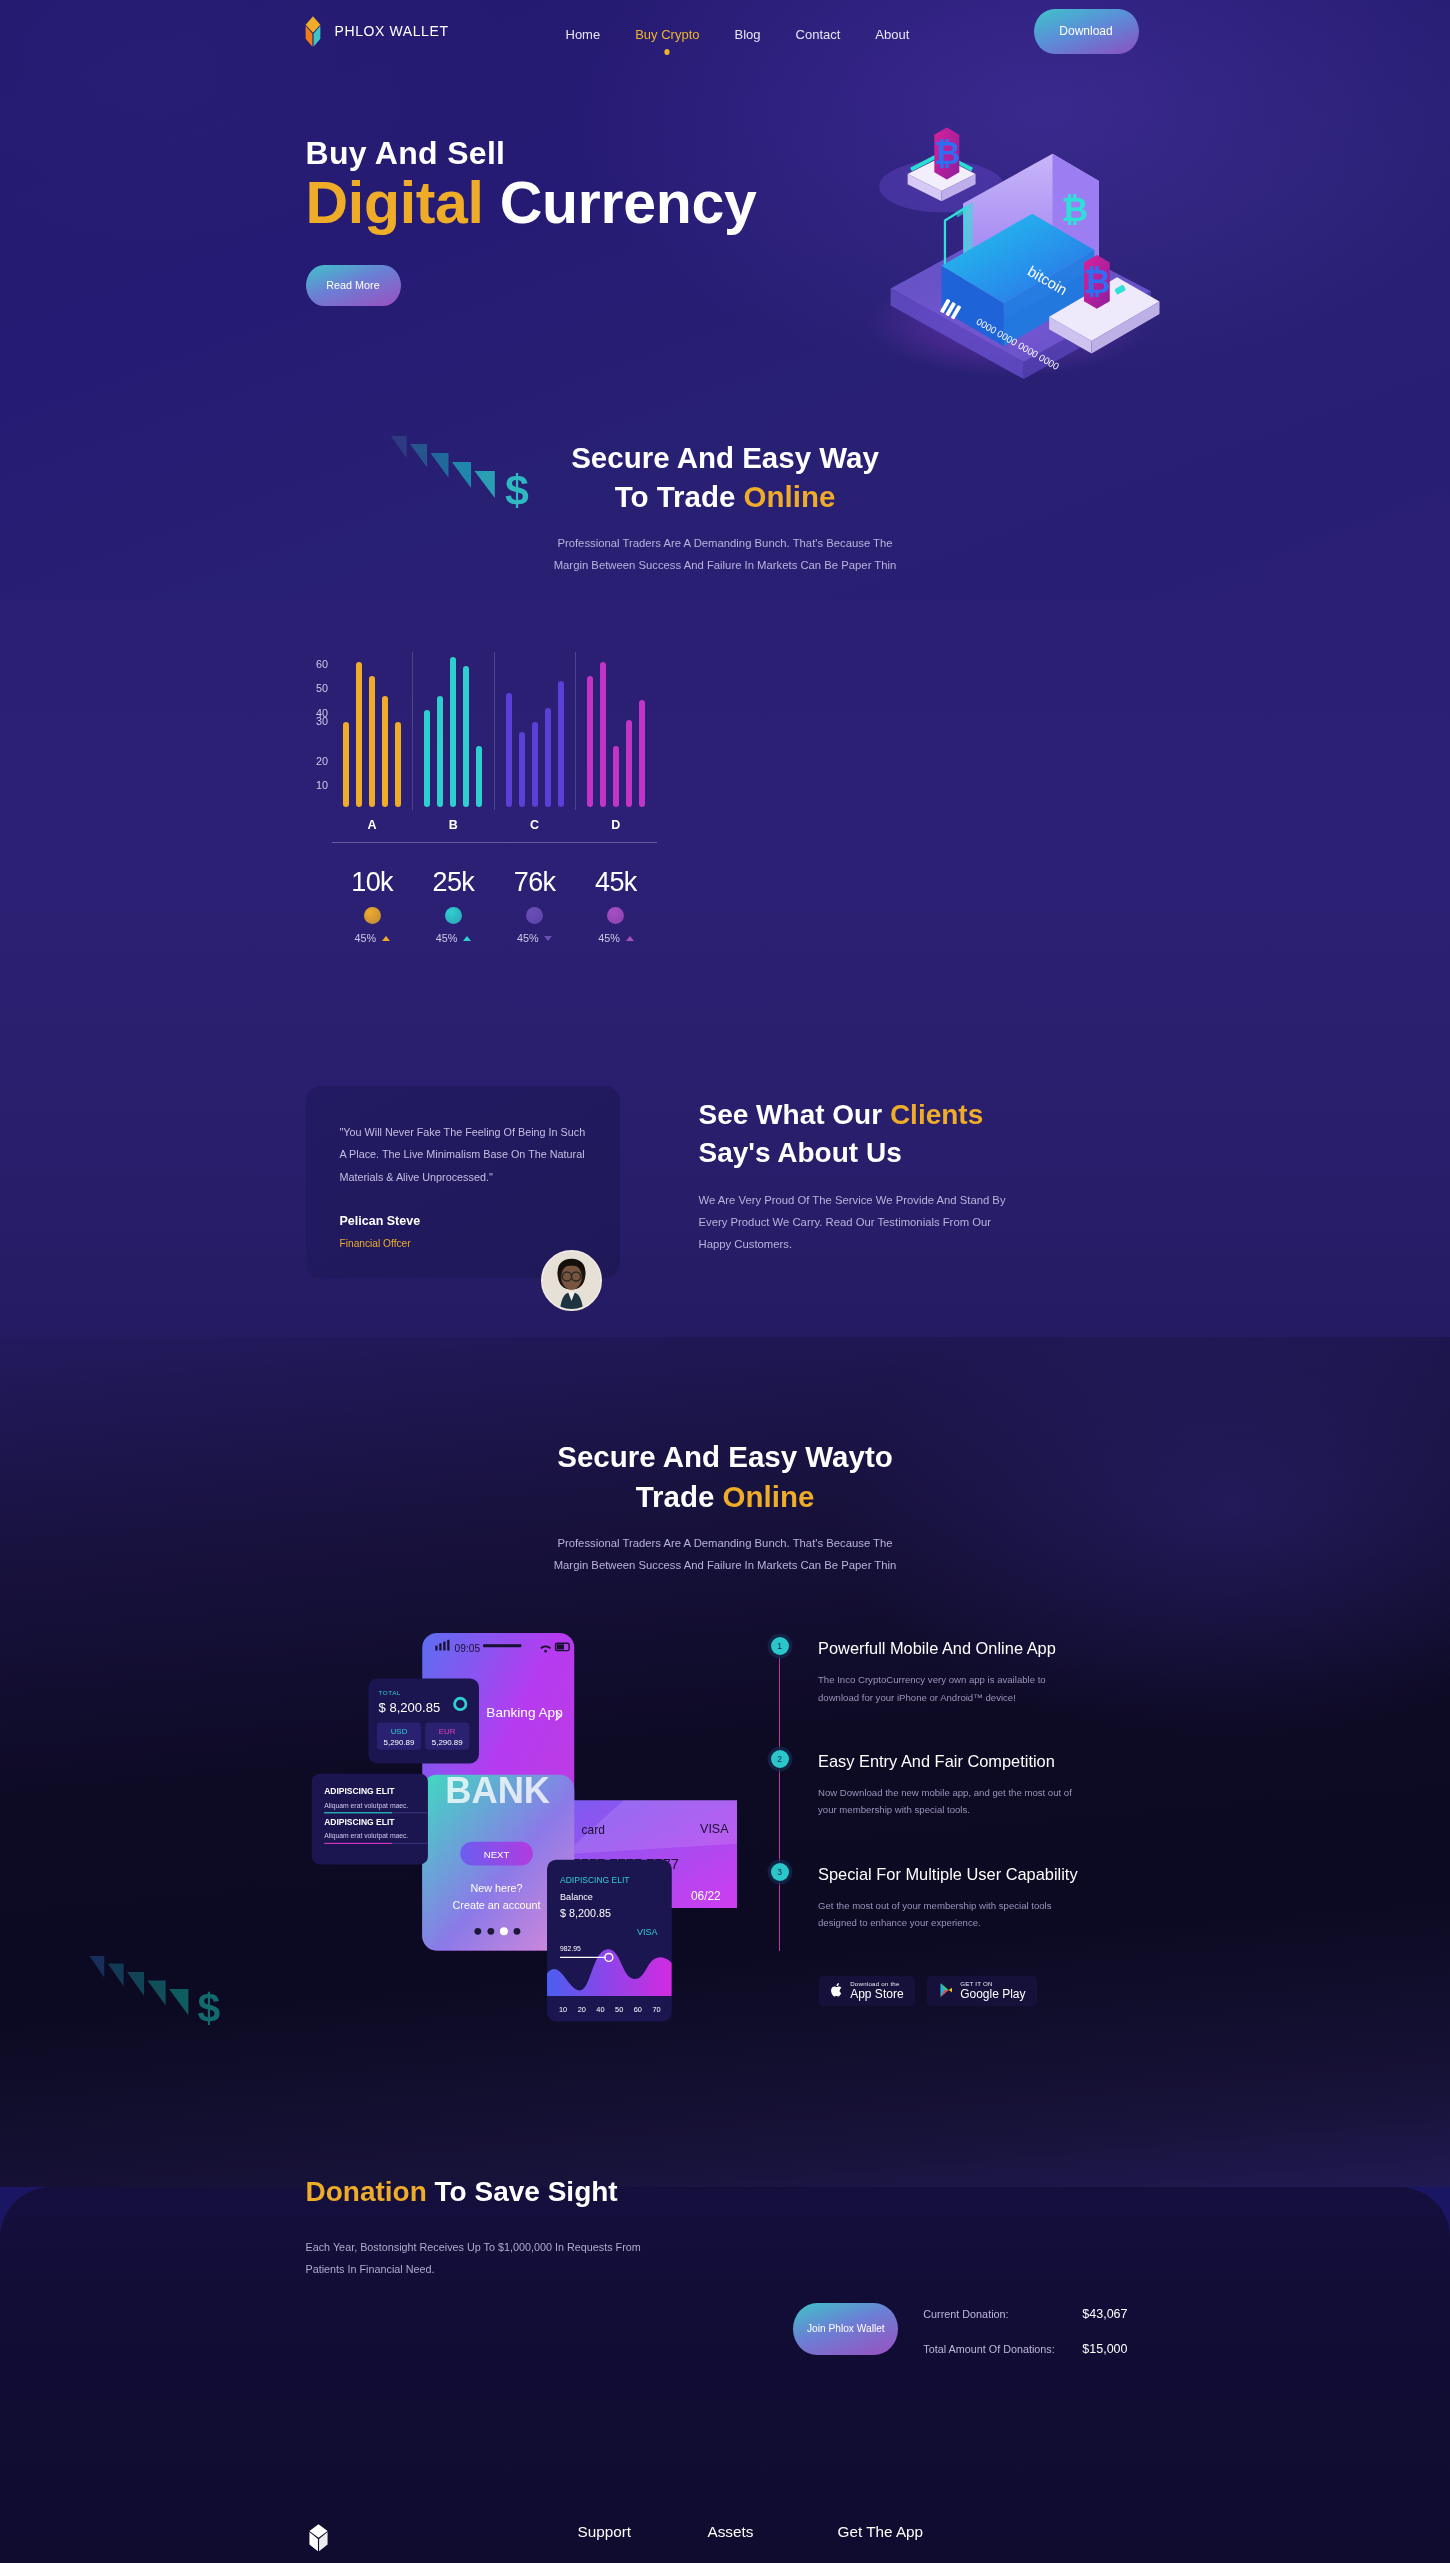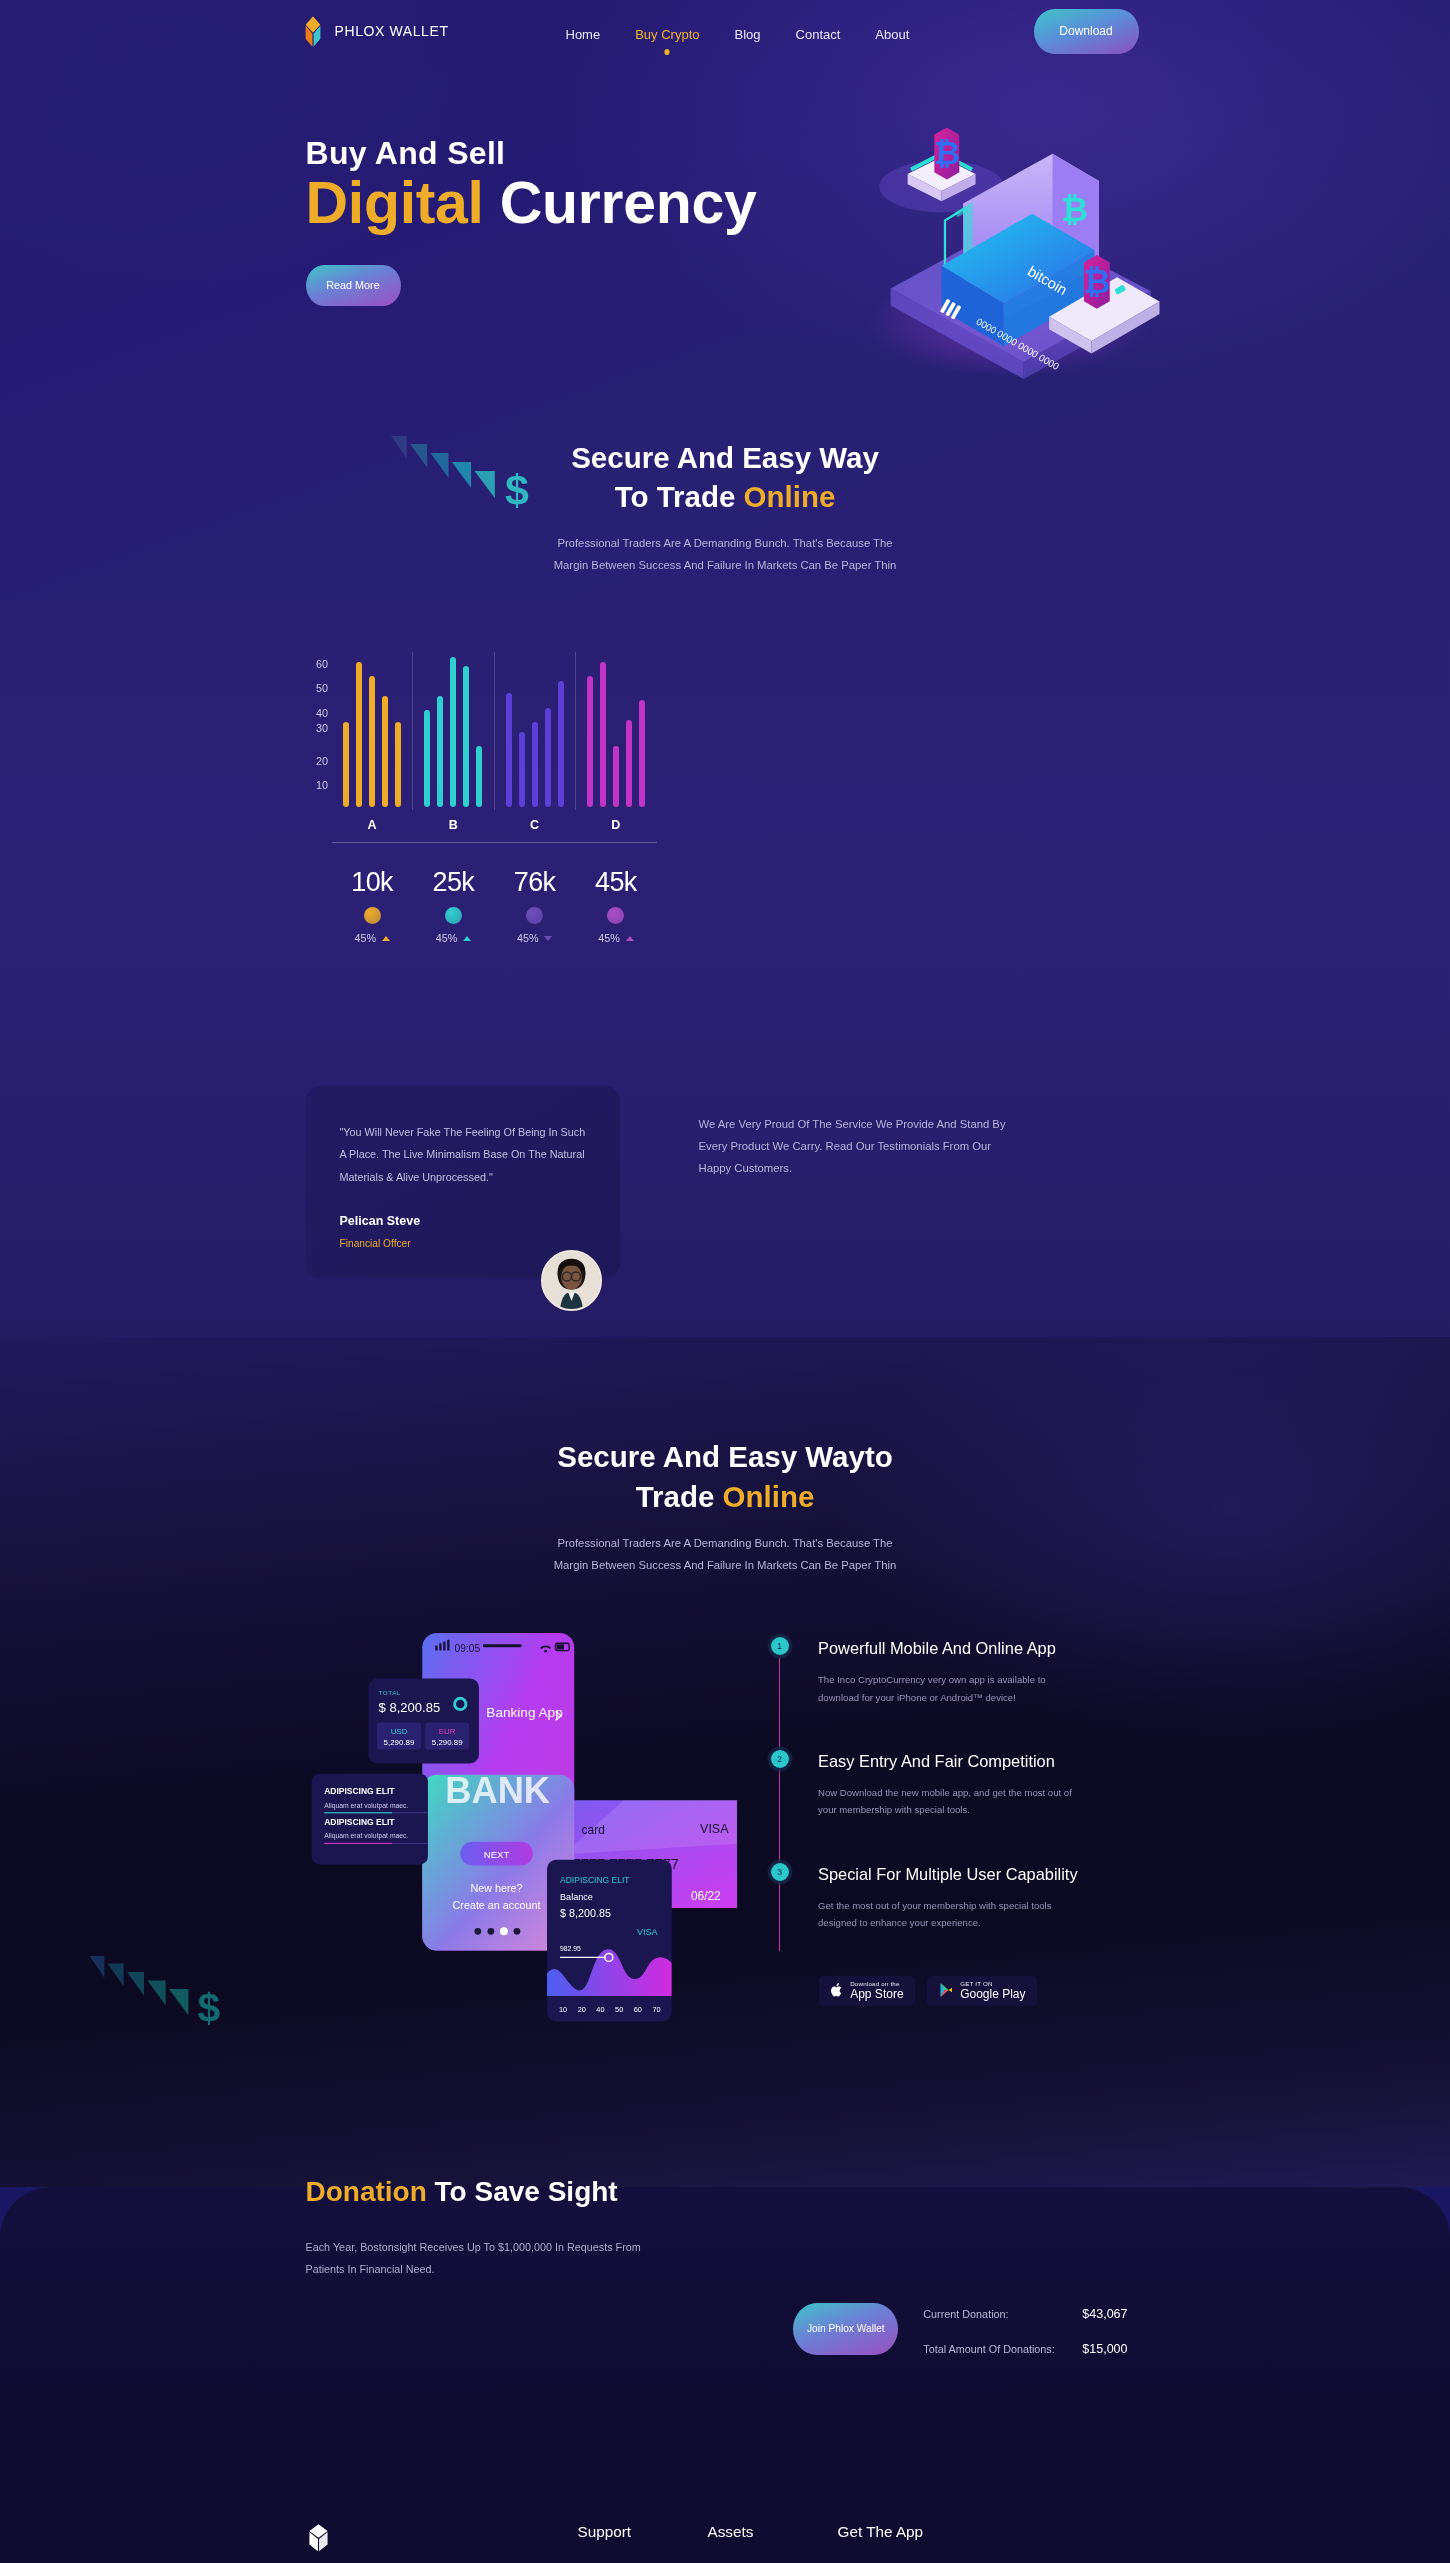--- a/index.html
+++ b/index.html
@@ -317,21 +317,21 @@
     </div>
   </div>
 
   <div style="height:85px"></div>
   <div class="chart-row">
     <div class="chart-card">
       <div class="chart-plot">
         <div class="y-axis" id="yaxis">
               <div class="y-tick" style="top: 133px;">10</div>
               <div class="y-tick" style="top: 109px;">20</div>
-              <div class="y-tick" style="top: 76px;">30</div>
+              <div class="y-tick" style="top: 69px;">30</div>
               <div class="y-tick" style="top: 61px;">40</div>
               <div class="y-tick" style="top: 36px;">50</div>
               <div class="y-tick" style="top: 12px;">60</div>
             </div>
         <div class="groups" id="groups">
               <div class="grp">
                 <div class="bar" style="height: 85px; background: rgb(238, 172, 41);"></div>
                 <div class="bar" style="height: 145px; background: rgb(238, 172, 41);"></div>
                 <div class="bar" style="height: 131px; background: rgb(238, 172, 41);"></div>
                 <div class="bar" style="height: 111px; background: rgb(238, 172, 41);"></div>
@@ -407,20 +407,24 @@
           <path d="M26 40 C24 24 32 12 50 12 C68 12 76 24 74 40 C70 28 62 24 50 24 C38 24 30 28 26 40Z" fill="#140f0c"></path>
           <circle cx="42" cy="43" r="8" fill="none" stroke="#2a2a2a" stroke-width="2.5"></circle>
           <circle cx="58" cy="43" r="8" fill="none" stroke="#2a2a2a" stroke-width="2.5"></circle>
           <line x1="50" y1="43" x2="50" y2="43" stroke="#2a2a2a" stroke-width="2.5"></line>
           <path d="M30 100 C32 78 40 70 50 70 C60 70 68 78 70 100 Z" fill="#1e3440"></path>
           <path d="M44 70 L50 86 L56 70 Z" fill="#f3f0ea"></path>
         </svg>
       </div>
     </div>
     <div class="testi-right">
+      <div class="testi-h">
+        <div><span>See What Our </span><span class="gold">Clients</span></div>
+        <div>Say's About Us</div>
+      </div>
       <div class="testi-p">We Are Very Proud Of The Service We Provide And Stand By Every Product We Carry. Read Our Testimonials From Our Happy Customers.</div>
     </div>
   </div>
 
   <div style="height:159px"></div>
   <div class="sec-head" style="width:839px;margin:0 auto;">
     <div class="sec-title">
       <div>Secure And Easy Wayto</div>
       <div><span>Trade </span><span class="gold">Online</span></div>
     </div>

